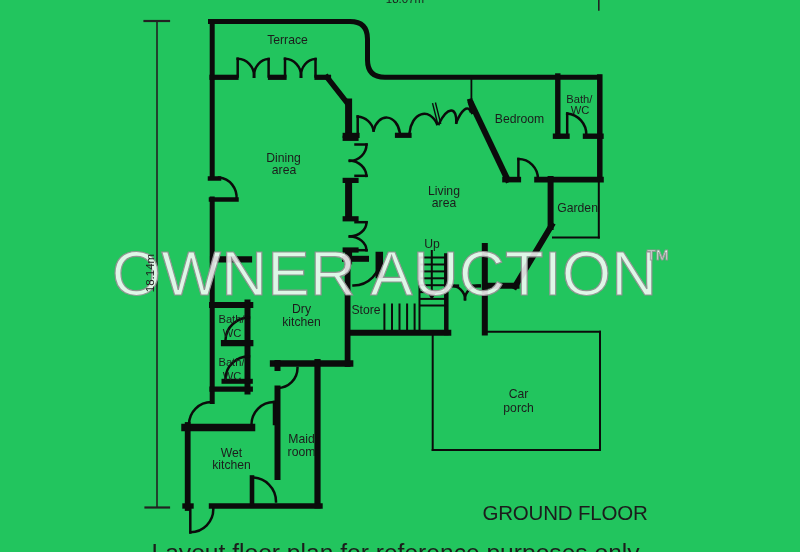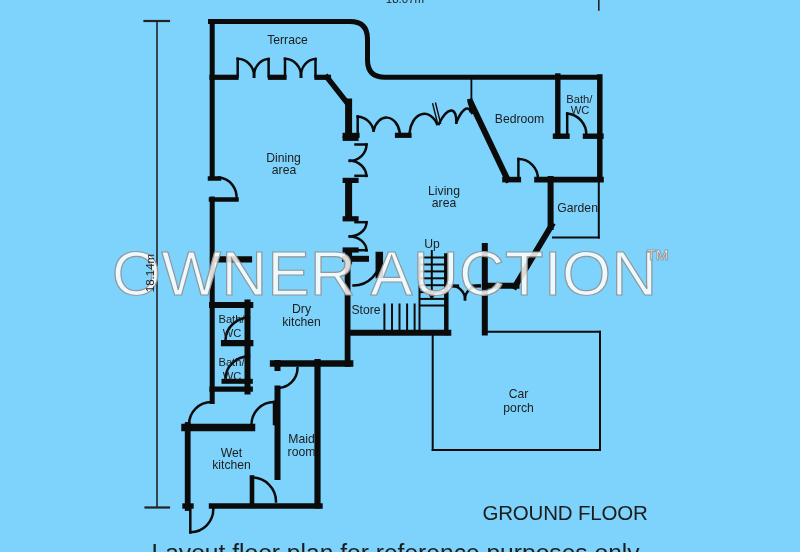--- a/index.html
+++ b/index.html
@@ -1,16 +1,16 @@
 <!DOCTYPE html>
 <html><head>
 <meta charset="utf-8">
 <style>
   html,body{margin:0;padding:0;background:#ffffff;}
-  .page{position:relative;width:800px;height:552px;overflow:hidden;background:#7dd3fc;
+  .page{position:relative;width:800px;height:552px;overflow:hidden;background:#22c55e;
         font-family:"Liberation Sans",sans-serif;}
   svg text{font-family:"Liberation Sans",sans-serif;}
 </style>
 </head>
 <body>
 <div class="page">
 <svg width="800" height="552" viewBox="0 0 800 552">
 <g fill="none" stroke="#0b0b0b" stroke-linecap="square">
 
 <g>

